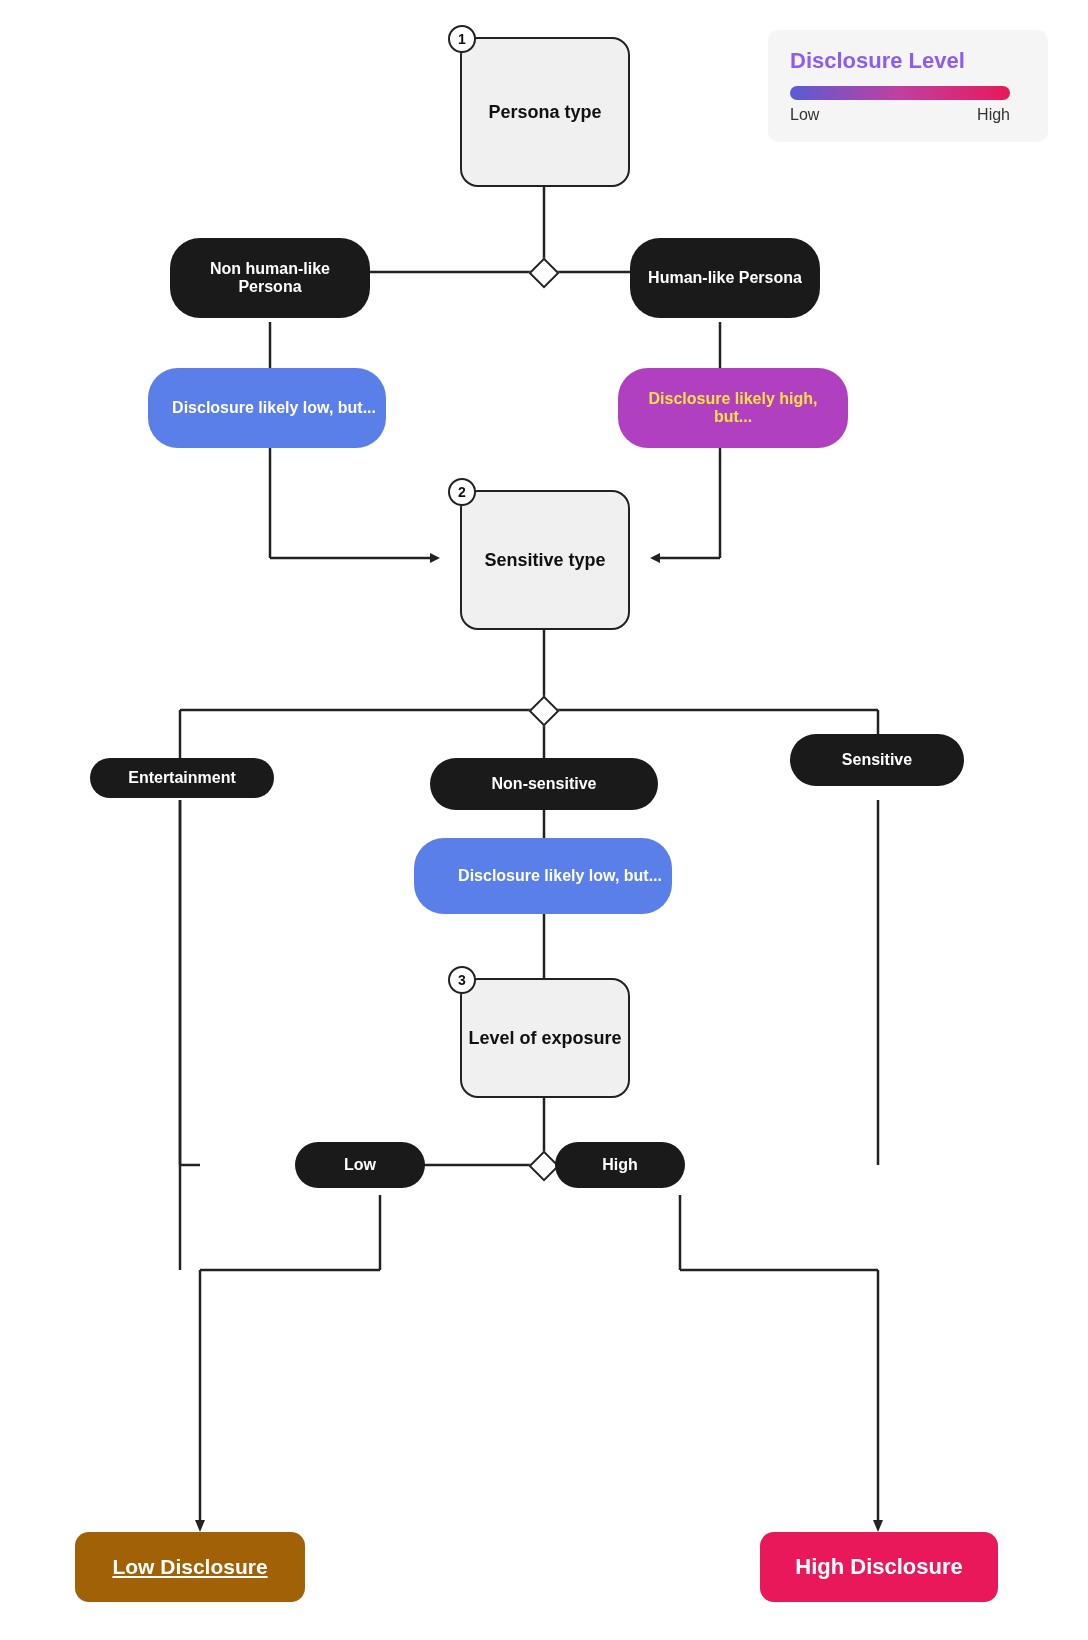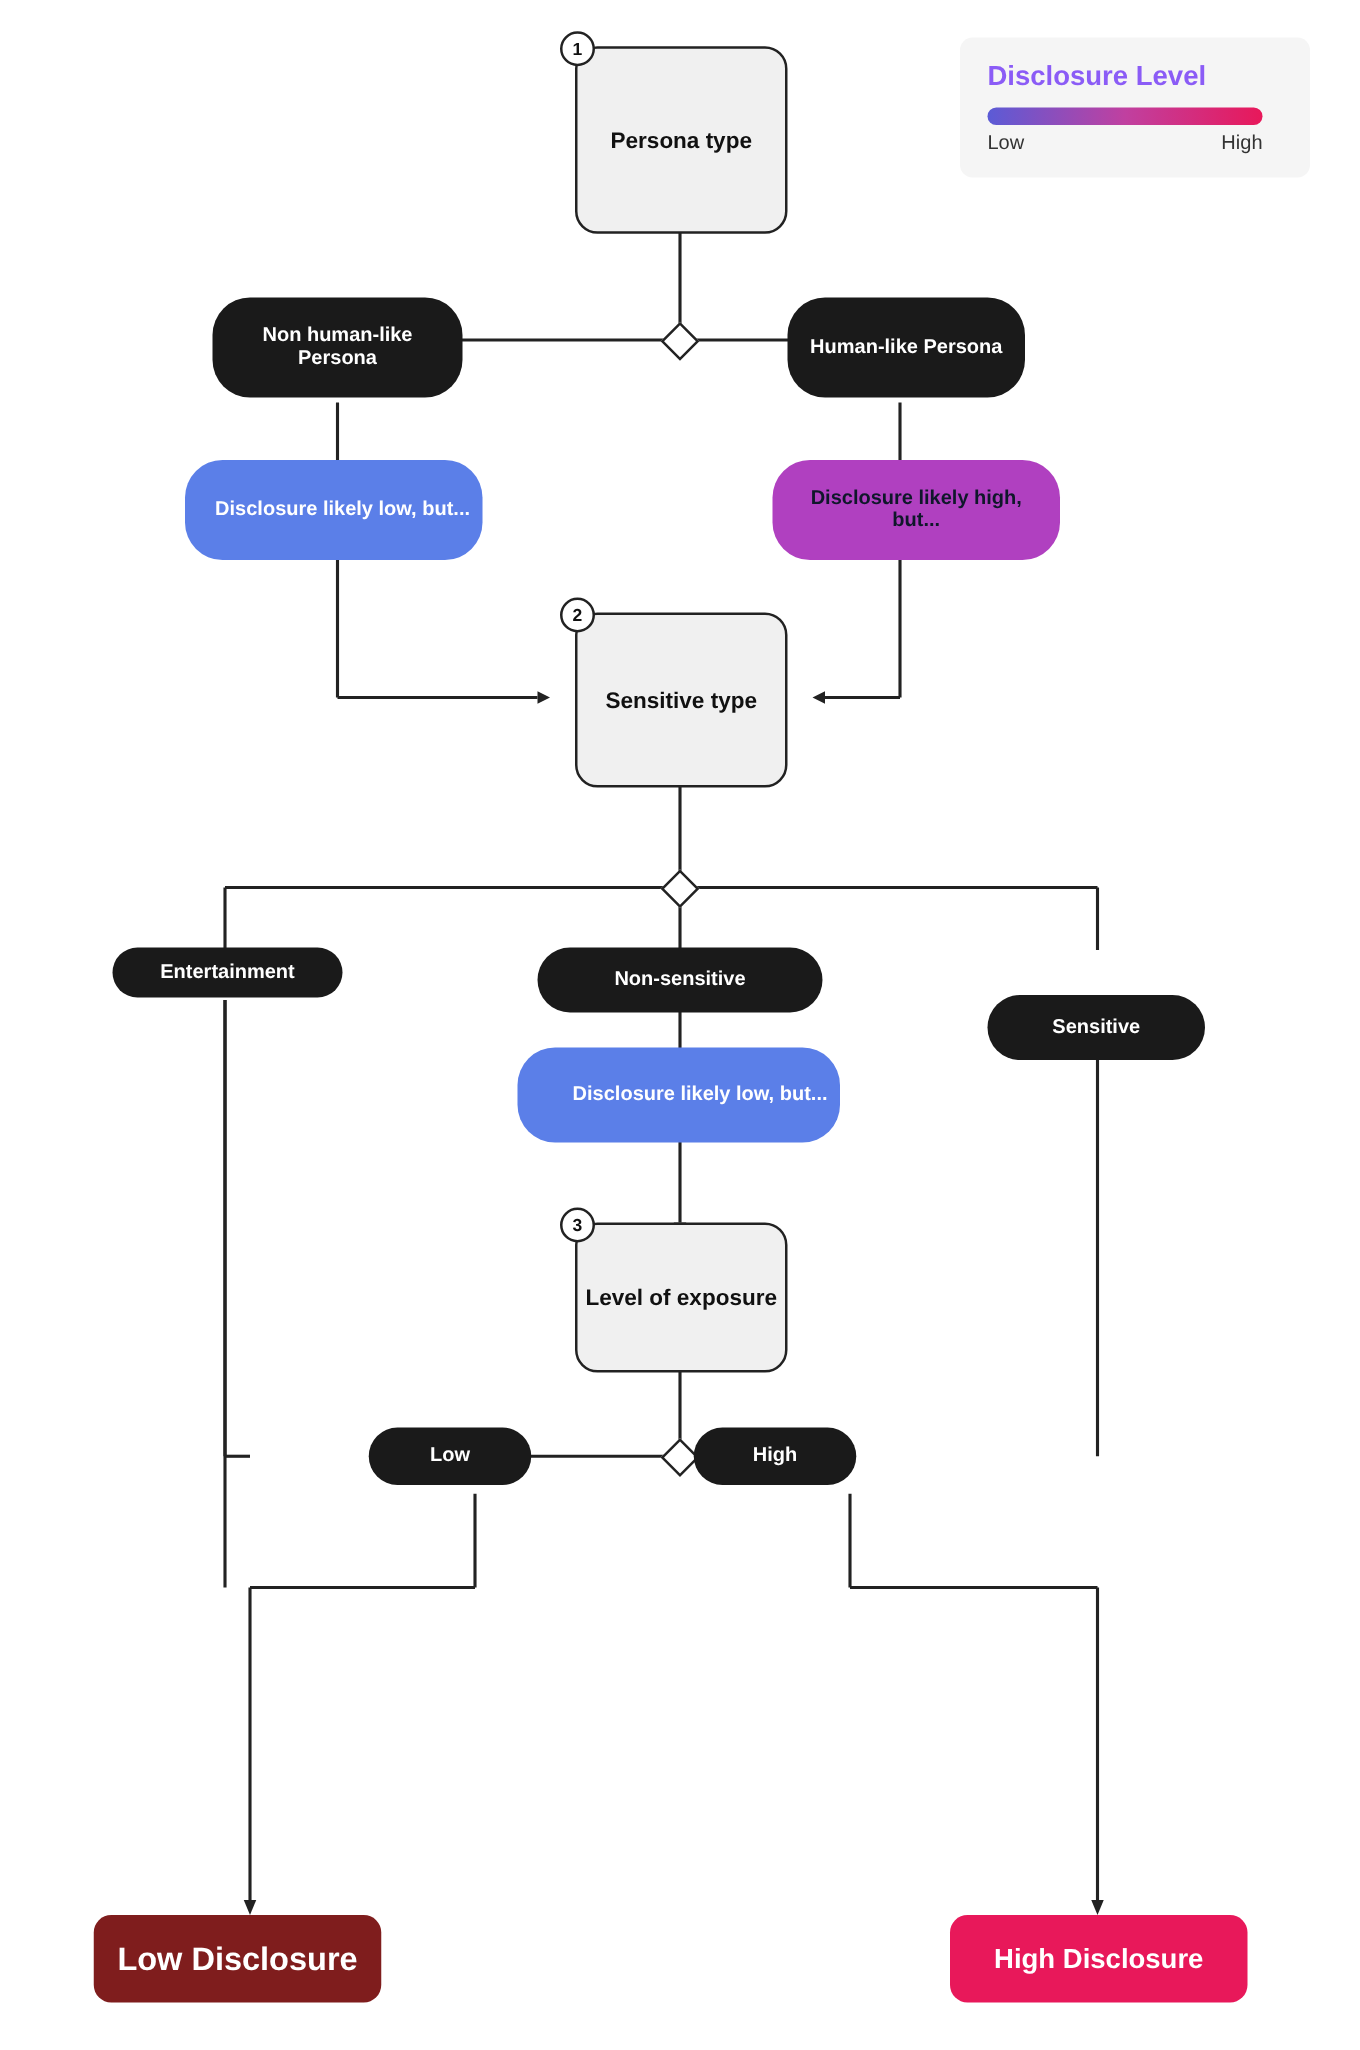--- a/index.html
+++ b/index.html
@@ -93,34 +93,35 @@
     .node-pill-purple {
       position: absolute;
       background: #b040c0;
       border-radius: 30px;
       display: flex;
       align-items: center;
       justify-content: center;
       text-align: center;
       font-weight: bold;
       font-size: 16px;
-      color: #0f172a;
+      color: #fde047;
     }
 
     .node-pill-lowdisclosure {
       position: absolute;
-      background: #7f1d1d;
+      background: #a16207;
       border-radius: 14px;
       display: flex;
       align-items: center;
       justify-content: center;
       text-align: center;
       font-weight: bold;
-      font-size: 26px;
+      font-size: 21px;
       color: #fff;
+      text-decoration: underline;
     }
 
     .node-pill-highdisclosure {
       position: absolute;
       background: #e8185a;
       border-radius: 14px;
       display: flex;
       align-items: center;
       justify-content: center;
       text-align: center;
@@ -284,21 +285,21 @@
   <div class="diamond" style="left:533px; top:700px;"></div>
 
   <div class="node-pill-dark" style="left:90px; top:758px; width:184px; height:40px; padding:8px;">
     <span>Entertainment</span>
   </div>
 
   <div class="node-pill-dark" style="left:430px; top:758px; width:228px; height:52px; padding:8px;">
     <span>Non-sensitive</span>
   </div>
 
-  <div class="node-pill-dark" style="left:790px; top:796px; width:174px; height:52px; padding:8px;">
+  <div class="node-pill-dark" style="left:790px; top:734px; width:174px; height:52px; padding:8px;">
     <span>Sensitive</span>
   </div>
 
   <div class="node-pill-blue" style="left:414px; top:838px; width:258px; height:76px; padding:10px;">
     <span>Disclosure likely low, but...</span>
   </div>
 
   <div class="node-box" style="left:460px; top:978px; width:170px; height:120px;">
     <div>
       <div class="step-badge" style="position:absolute; top:-14px; left:-14px;">

